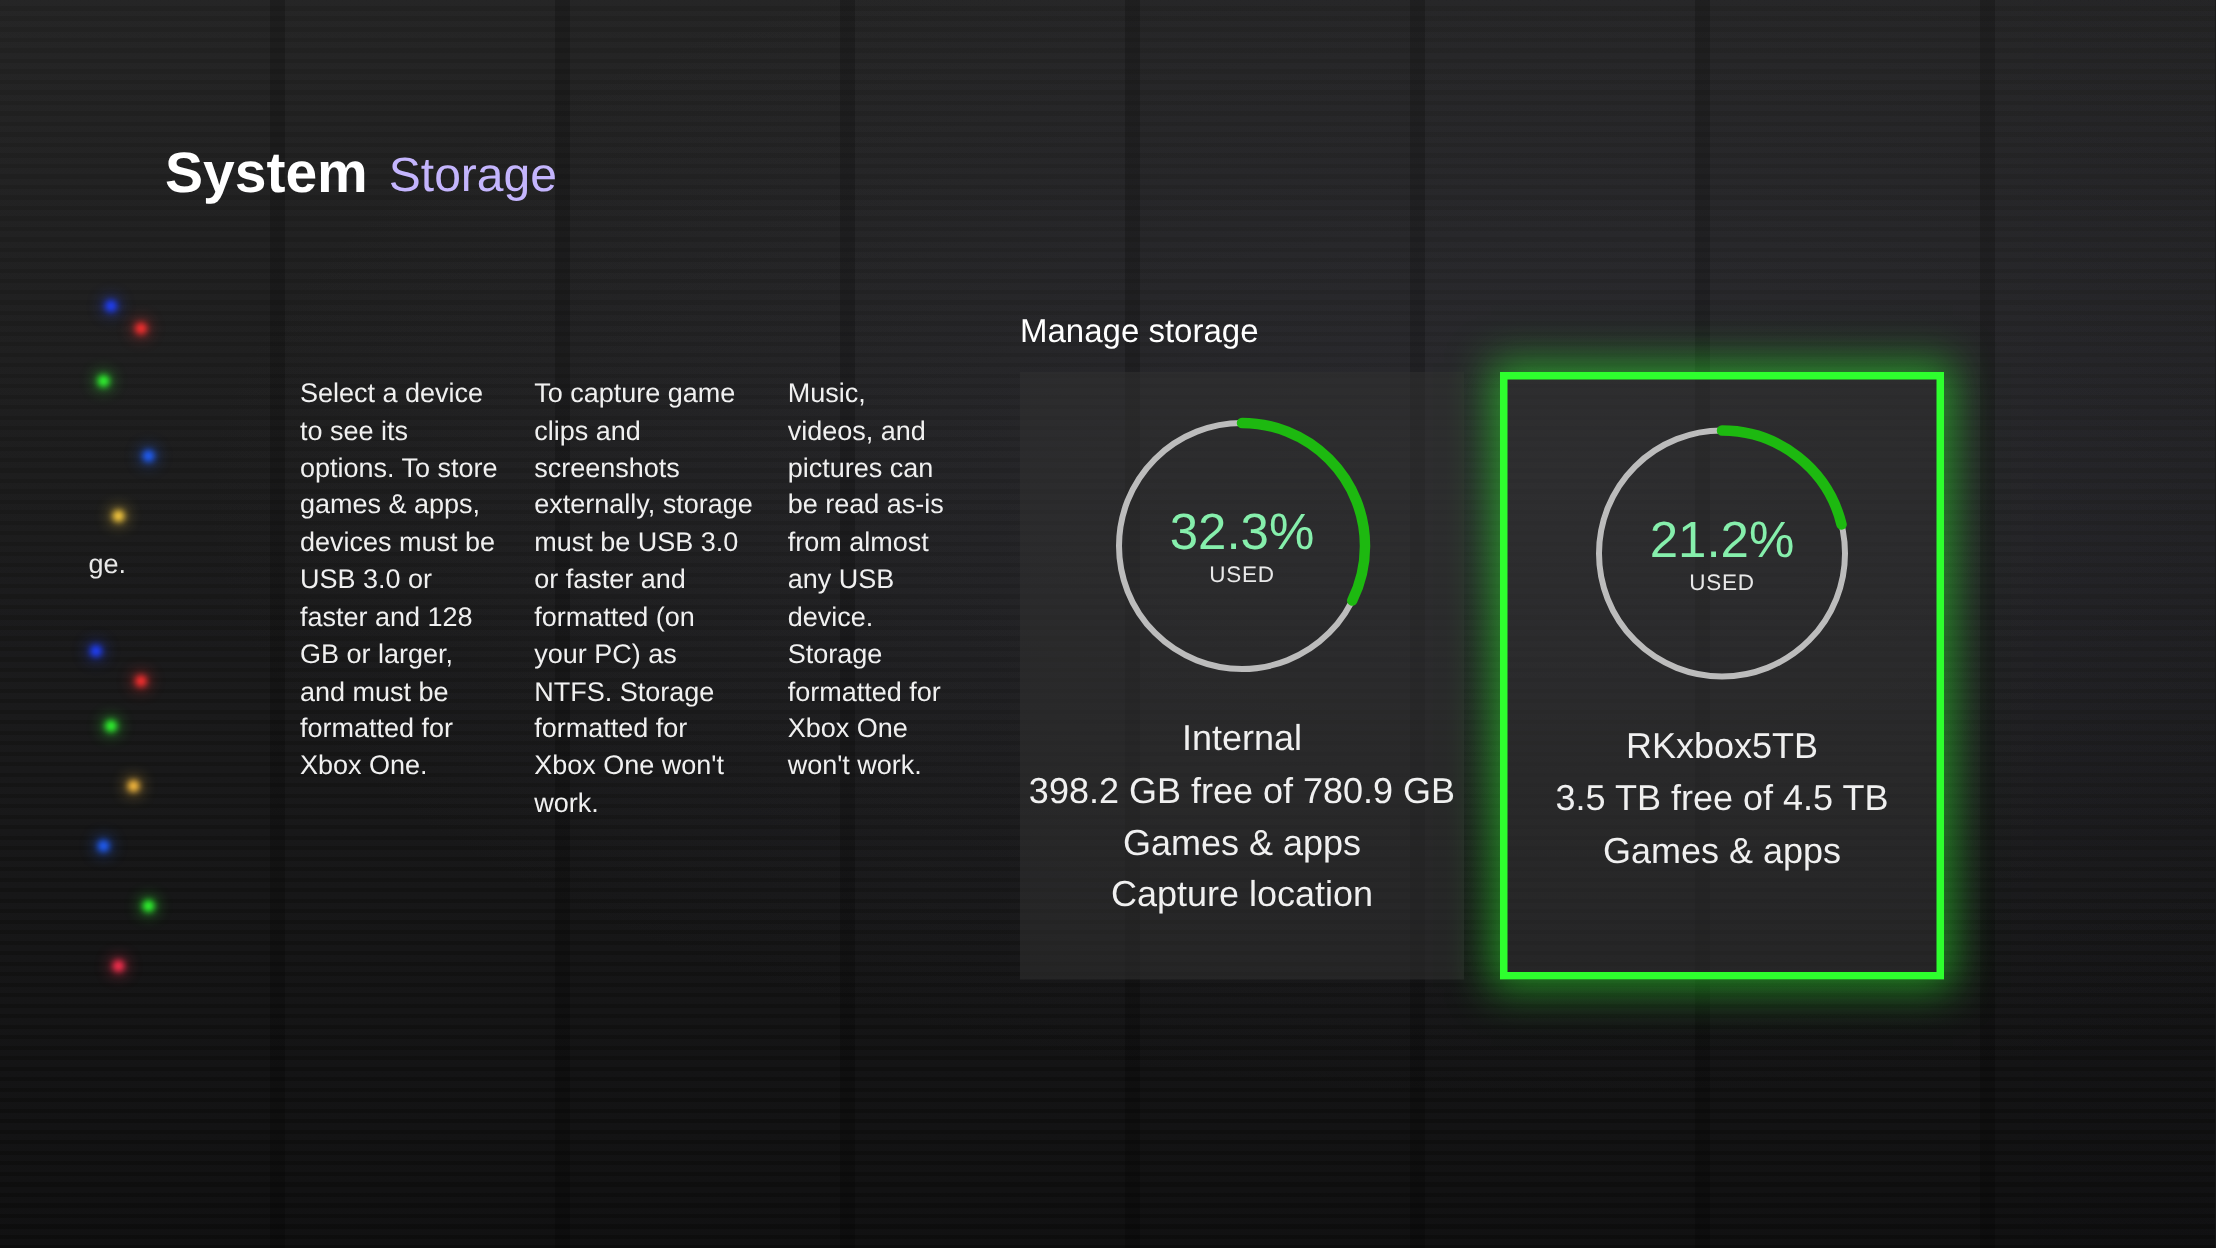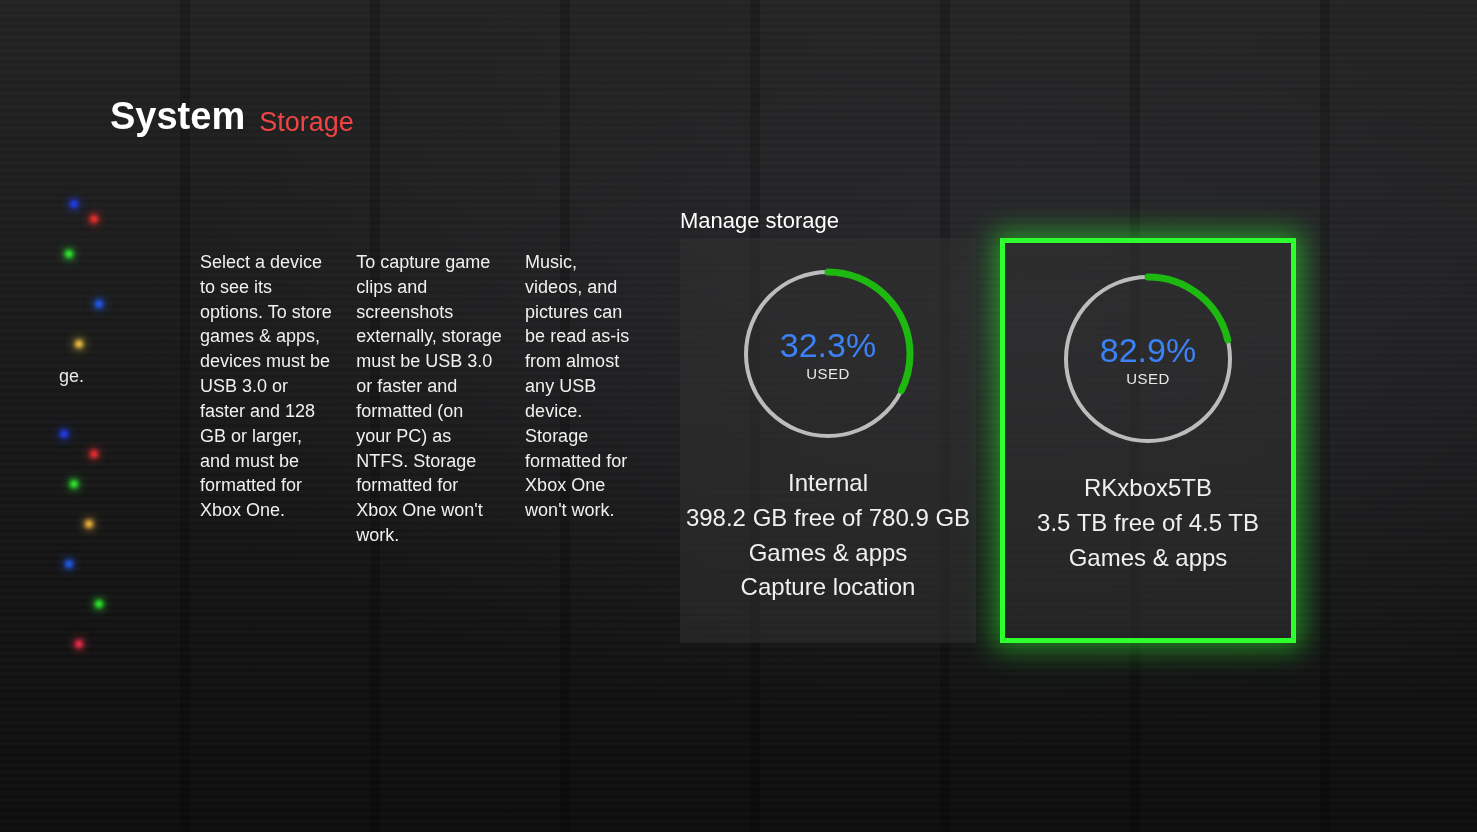--- a/index.html
+++ b/index.html
@@ -55,32 +55,32 @@
       color: #e8e8e8;
     }
     .screen {
       position: relative;
       width: 100%;
       height: 100%;
       padding: 95px 80px 0 110px;
     }
     .title-row {
       display: flex;
-      align-items: flex-end;
+      align-items: center;
       gap: 14px;
     }
     .title-category {
       font-size: 38px;
       font-weight: 700;
       color: #fff;
     }
     .title-page {
-      font-size: 27px;
+      font-size: 32px;
       font-weight: 300;
-      color: #ef4444;
+      color: #c4b5fd;
     }
     .content-row {
       display: flex;
       margin-top: 70px;
       gap: 50px;
     }
     .description {
       width: 430px;
       margin-left: 90px;
       margin-top: 42px;
@@ -91,21 +91,21 @@
       flex-direction: row;
       gap: 22px;
     }
     .manage-column {
       flex: 1;
     }
     .section-header {
       font-size: 22px;
       font-weight: 400;
       color: #fff;
-      margin-bottom: 4px;
+      margin-bottom: 14px;
     }
     .cards {
       display: flex;
       gap: 24px;
     }
     .storage-card {
       width: 296px;
       height: 405px;
       background: rgba(50,50,50,0.55);
       display: flex;
@@ -128,21 +128,21 @@
       justify-content: center;
     }
     .ring-wrap svg {
       position: absolute;
       inset: 0;
       transform: rotate(-90deg);
     }
     .ring-percent {
       font-size: 34px;
       font-weight: 400;
-      color: #3b82f6;
+      color: #86efac;
     }
     .ring-used {
       font-size: 15px;
       color: #e8e8e8;
       letter-spacing: 0.5px;
     }
     .card-info {
       margin-top: 22px;
       text-align: center;
       font-size: 24px;
@@ -203,21 +203,21 @@
       <div>Games &amp; apps</div>
       <div>Capture location</div>
     </div>
   </div>
           <div class="storage-card selected">
     <div class="ring-wrap">
       <svg viewBox="0 0 180 180">
         <circle cx="90" cy="90" r="82" fill="none" stroke="#bcbcbc" stroke-width="4"></circle>
         <circle cx="90" cy="90" r="82" fill="none" stroke="#1db910" stroke-width="7" stroke-dasharray="109.22689338000991 405.9943018087161" stroke-linecap="round"></circle>
       </svg>
-      <div class="ring-percent">82.9%</div>
+      <div class="ring-percent">21.2%</div>
       <div class="ring-used">USED</div>
     </div>
     <div class="card-info">
       <div>RKxbox5TB</div>
       <div>3.5 TB free of 4.5 TB</div>
       <div>Games &amp; apps</div>
       <div></div>
     </div>
   </div>
         </div>

